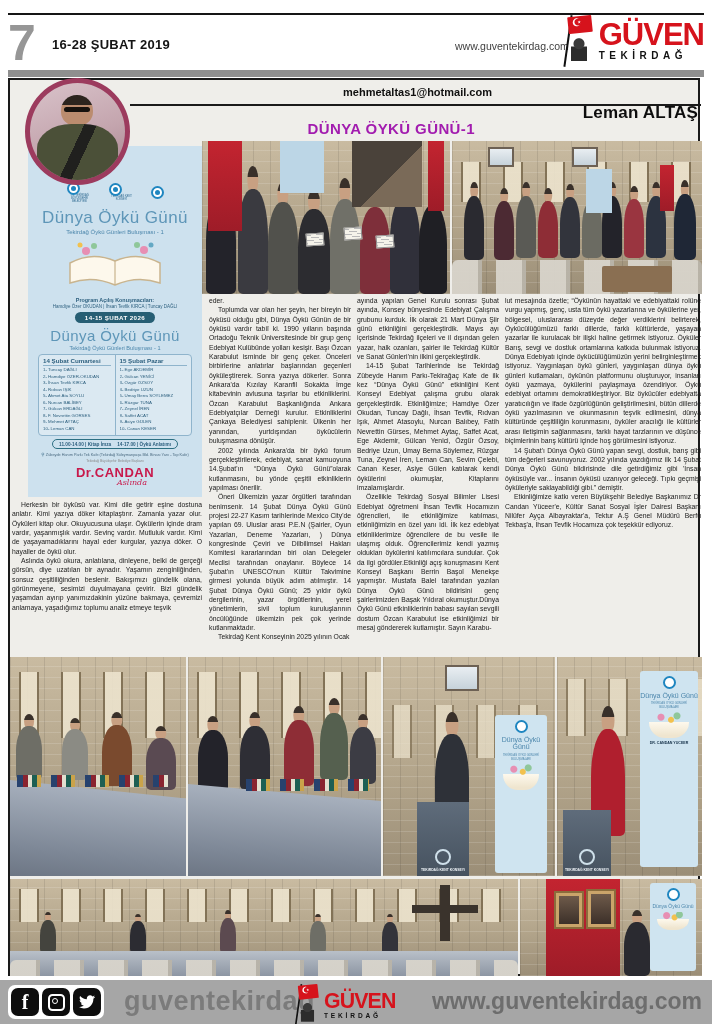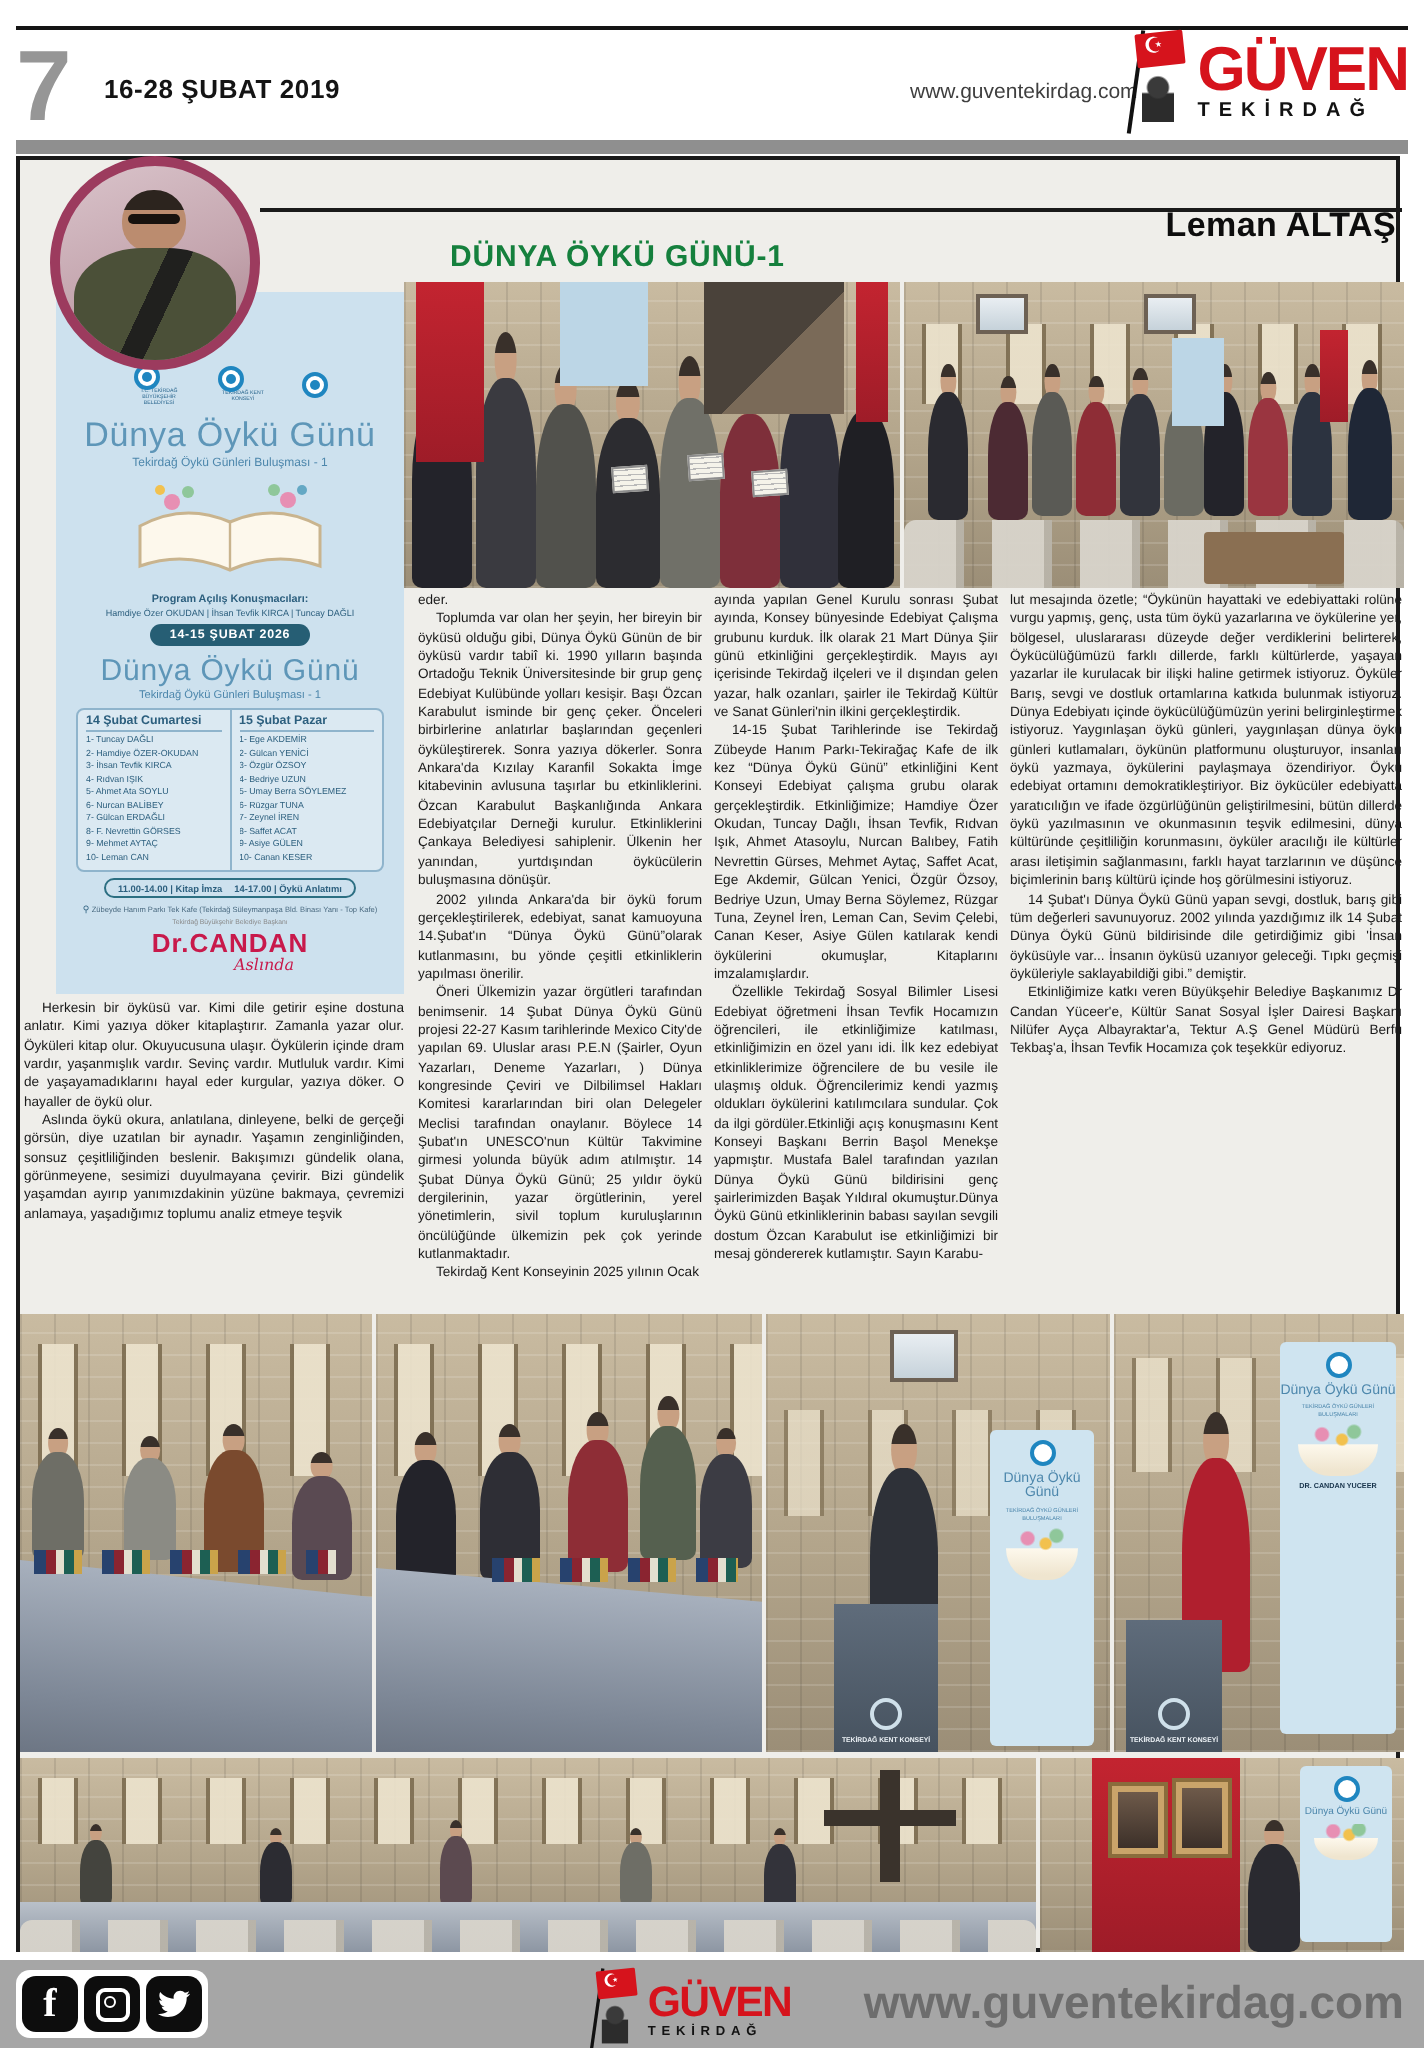--- a/index.html
+++ b/index.html
@@ -16,21 +16,21 @@
   .brand .flagbox{position:relative;width:30px;height:52px;}
   .brand .gname{font-size:31px;font-weight:900;color:#d6131c;letter-spacing:-1px;line-height:.9;}
   .brand .gsub{font-size:10px;font-weight:bold;color:#121212;letter-spacing:4.5px;margin-top:1px;}
   .graybar{position:absolute;left:8px;right:8px;top:70px;height:7px;background:#8f8f8f;}
 
   
   .article{position:absolute;left:8px;top:78px;width:692px;height:898px;border:2px solid #1a1a1a;background:#efeeea;box-sizing:border-box;}
   .email{position:absolute;left:140px;top:86px;width:555px;text-align:center;font-size:11px;font-weight:bold;color:#101010;}
   .email-line{position:absolute;left:130px;right:11px;top:104px;height:2px;background:#1a1a1a;}
   .author{position:absolute;right:14px;top:103px;font-size:17px;font-weight:900;color:#0d0d0d;letter-spacing:.2px;}
-  .headline{position:absolute;left:225px;top:120px;width:250px;text-align:left;font-size:15px;font-weight:900;color:#15803d;letter-spacing:.4px;}
+  .headline{position:absolute;left:225px;top:120px;width:250px;text-align:right;font-size:15px;font-weight:900;color:#a21caf;letter-spacing:.4px;}
 
   
   .avatar{position:absolute;left:25px;top:78px;width:95px;height:97px;border-radius:50%;border:5px solid #9c3b5e;overflow:hidden;z-index:6;background:linear-gradient(160deg,#d9c3ca 0%,#c4a5ae 55%,#a8838e 100%);}
   .av-head{position:absolute;left:33%;top:12%;width:33%;height:32%;border-radius:50% 50% 46% 46%;background:linear-gradient(180deg,#2c241e 0 32%,#bb8c6f 32%);}
   .av-head:after{content:"";position:absolute;left:8%;top:40%;width:84%;height:17%;background:#17120e;border-radius:3px;}
   .av-body{position:absolute;left:7%;top:42%;width:86%;height:60%;border-radius:42% 42% 0 0;background:#4b5038;background-image:linear-gradient(115deg,transparent 44%,#20201e 44%,#20201e 56%,transparent 56%);}
 
   
   .poster{position:absolute;left:28px;top:146px;width:174px;height:351px;background:#cde1ee;z-index:2;overflow:hidden;display:flex;flex-direction:column;align-items:center;box-sizing:border-box;padding-top:36px;}
   .p-logos{display:flex;gap:16px;align-items:center;margin-bottom:2px;}
@@ -135,20 +135,21 @@
         <div class="bust"></div>
     </div>
     <div>
       <div class="gname">GÜVEN</div>
       <div class="gsub">TEKİRDAĞ</div>
     </div>
   </div>
   <div class="graybar"></div>
 
   <div class="article"></div>
+  <div class="email">mehmetaltas1@hotmail.com</div>
   <div class="email-line"></div>
   <div class="author">Leman ALTAŞ</div>
   <div class="headline">DÜNYA ÖYKÜ GÜNÜ-1</div>
 
   <div class="avatar">
     <div class="av-head"></div>
     <div class="av-body"></div>
   </div>
 
   <div class="poster">
@@ -372,20 +373,21 @@
         </div>
       <div class="sq">
           <span class="ig"></span>
         </div>
       <div class="sq">
         <svg width="16" height="14" viewBox="0 0 24 20">
             <path fill="#fff" d="M24 2.3c-.9.4-1.8.7-2.8.8 1-.6 1.8-1.6 2.1-2.7-.9.6-2 1-3.1 1.2C19.3.6 18 0 16.6 0c-2.7 0-4.9 2.2-4.9 4.9 0 .4 0 .8.1 1.1C7.7 5.8 4.1 3.9 1.7 1c-.4.7-.7 1.6-.7 2.5 0 1.7.9 3.2 2.2 4.1-.8 0-1.6-.2-2.2-.6v.1c0 2.4 1.7 4.4 3.9 4.8-.4.1-.8.2-1.3.2-.3 0-.6 0-.9-.1.6 2 2.4 3.4 4.6 3.4-1.7 1.3-3.8 2.1-6.1 2.1H0c2.2 1.4 4.8 2.2 7.5 2.2 9.1 0 14-7.5 14-14v-.6c1-.7 1.8-1.6 2.5-2.6z"></path>
           </svg>
       </div>
     </div>
+    <div class="handle">guventekirdag</div>
     <div class="ftr-site">www.guventekirdag.com</div>
   </div>
   <div class="brand brand-ftr" style="position:absolute;">
     <div class="flagbox">
       <div class="flagpole"></div>
         <div class="flagcloth"></div>
         <div class="bust"></div>
     </div>
     <div>
       <div class="gname" style="font-size:26px;">GÜVEN</div>

